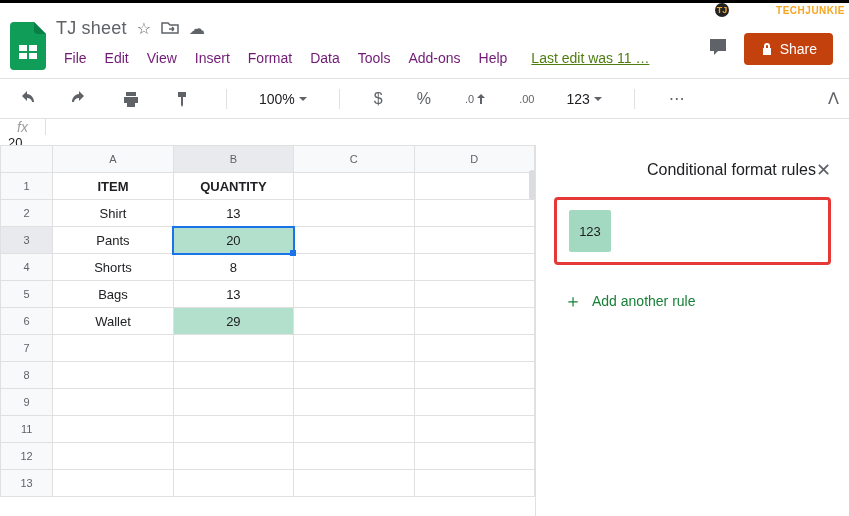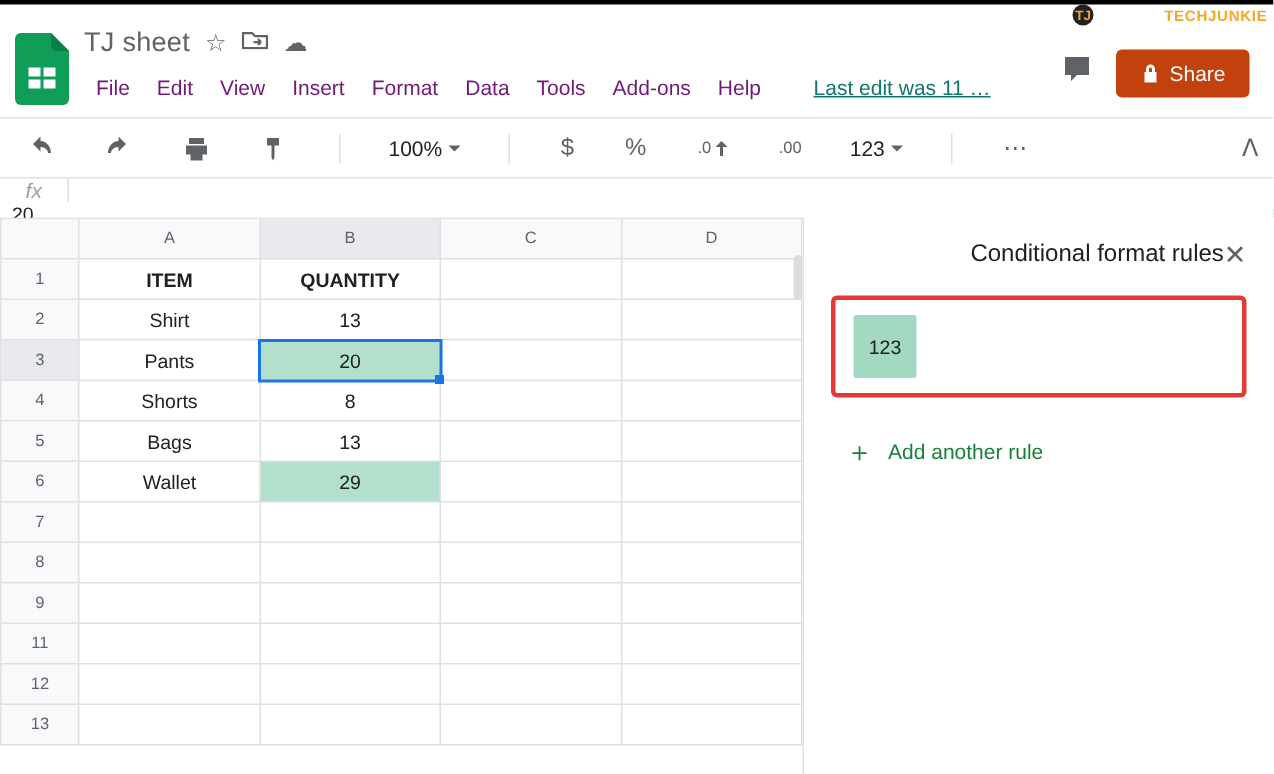--- a/index.html
+++ b/index.html
@@ -1,30 +1,30 @@
 <!DOCTYPE html>
 <html><head>
 <meta charset="utf-8">
 <style>
   * { box-sizing: border-box; margin: 0; padding: 0; }
   html, body { width: 849px; height: 516px; font-family: Arial, sans-serif; background: #fff; overflow: hidden; }
   .topbar { height: 3px; background: #000; }
-  .watermark { position: absolute; top: 3px; right: 4px; font-size: 10px; font-weight: bold; color: #333; display:flex; align-items:flex-end; gap:2px;}
+  .watermark { position: absolute; top: 3px; right: 4px; font-size: 10px; font-weight: bold; color: #333; display:flex; align-items:center; gap:2px;}
   .watermark .circ { width:14px; height:14px; border-radius:50%; background:#222; display:flex; align-items:center; justify-content:center; color:#f5a623; font-size:9px; font-weight:bold;}
   .watermark span.brand { color:#f5a623; letter-spacing:0.5px;margin-left:45px;}
   .header { display: flex; align-items: center; padding: 6px 10px 0 10px; border-bottom: 1px solid #e0e0e0; height: 76px; }
   .doc-icon { width: 36px; height: 48px; margin-right: 10px; margin-top:4px; }
   .doc-icon svg { width: 100%; height: 100%; }
   .title-area { flex: 1; }
   .title-row { display: flex; align-items: center; gap: 10px; height: 28px; }
   .doc-title { font-size: 18px; color: #5f6368; letter-spacing: 0.2px; }
   .star-icon, .move-icon, .cloud-icon { color: #5f6368; cursor: pointer; }
   .menu-row { display: flex; align-items: center; gap: 2px; height: 30px; }
   .menu-item { font-size: 14px; color: #701a75; padding: 4px 8px; cursor: pointer; border-radius: 3px; }
-  .last-edit { font-size: 14px; color: #0f766e; text-decoration: underline; margin-left: 25px; cursor: pointer; }
+  .last-edit { font-size: 14px; color: #4d7c0f; text-decoration: underline; margin-left: 14px; cursor: pointer; }
   .header-right { display: flex; align-items: center; gap: 14px; padding-top: 10px; padding-right:6px;}
   .comment-icon { color: #5f6368; cursor:pointer; }
   .share-btn { background: #c2410c; color: #fff; border: none; border-radius: 4px; padding: 8px 16px; font-size: 14px; font-weight: 500; display: flex; align-items: center; gap: 6px; cursor: pointer; }
   .toolbar { display: flex; align-items: center; height: 40px; padding: 0 12px; border-bottom: 1px solid #e0e0e0; gap: 22px; position:relative;}
   .tb-btn { color: #5f6368; padding: 4px 6px; cursor: pointer; border-radius: 3px; display:flex; align-items:center; justify-content:center;}
   .tb-sep { width: 1px; height: 20px; background: #e0e0e0; margin: 0 6px; }
   .zoom { font-size: 14px; color: #202124; display:flex; align-items:center; gap:4px; padding:2px 4px;}
   .chevron-down { width:0; height:0; border-left:4px solid transparent; border-right:4px solid transparent; border-top:4px solid #5f6368; }
   .toolbar .collapse { position:absolute; right:10px; top:10px; color:#5f6368; cursor:pointer;}
   .fx-row { display: flex; height: 26px; border-bottom: 6px solid #0ea5e9; flex-direction: column; }

